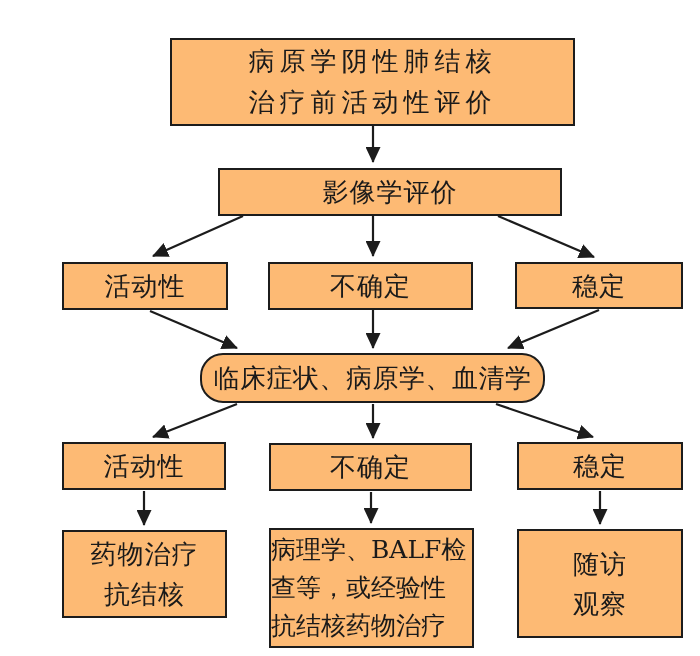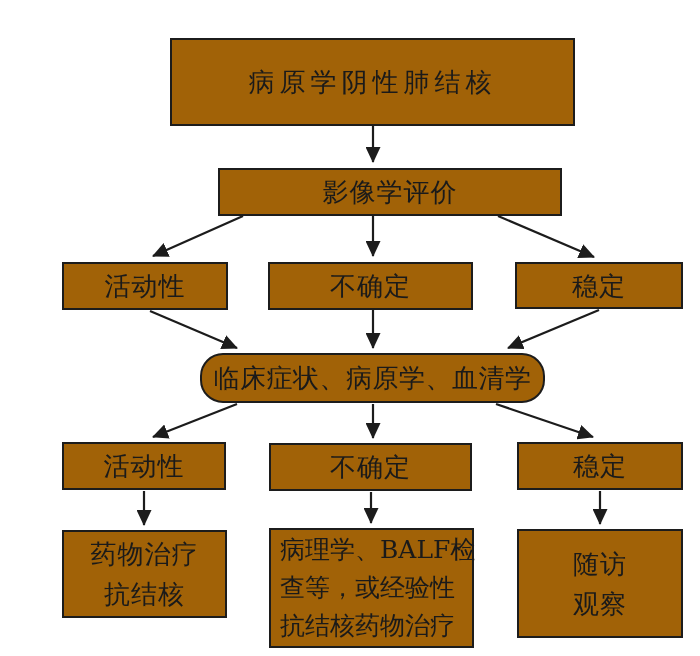--- a/index.html
+++ b/index.html
@@ -18,21 +18,21 @@
   }
   #arrow-layer {
     position: absolute;
     left: 0; top: 0;
     width: 700px; height: 656px;
     pointer-events: none;
   }
   .box {
     position: absolute;
     box-sizing: border-box;
-    background: #a16207;
+    background: #fdba74;
     border: 2.5px solid #1c1c1c;
     display: flex;
     flex-direction: column;
     align-items: center;
     justify-content: center;
     font-size: 26px;
     line-height: 36px;
     letter-spacing: 1px;
     text-align: center;
     white-space: nowrap;
@@ -41,21 +41,21 @@
   .box-imaging    { left:202px; top:168px; width:344px; height:48px;margin-left:16px; }
   .box-r3-active  { left:62px;  top:262px; width:166px; height:48px; }
   .box-r3-uncert  { left:268px; top:262px; width:205px; height:48px; }
   .box-r3-stable  { left:515px; top:262px; width:168px; height:47px; }
   .box-clinical   { left:200px; top:353px; width:345px; height:50px; letter-spacing:0.5px;border-radius:23px; }
   .box-r5-active  { left:62px;  top:442px; width:164px; height:48px; }
   .box-r5-uncert  { left:269px; top:443px; width:203px; height:48px; }
   .box-r5-stable  { left:517px; top:442px; width:166px; height:48px; }
   .box-treatment  { left:62px;  top:530px; width:165px; height:88px; line-height:40px; }
   .box-pathology  { left:269px; top:528px; width:205px; height:120px;
-                    align-items:flex-start; padding-left:9px; font-size:25px;
+                    align-items:flex-start; font-size:25px;
                     line-height:38px; letter-spacing:0; text-align:left; }
   .box-followup   { left:517px; top:529px; width:166px; height:109px; line-height:40px; }
   .box .line { display:block; }
 </style>
 </head>
 <body>
 
 <div id="figure">
 
   <svg id="arrow-layer" viewBox="0 0 700 656" xmlns="http://www.w3.org/2000/svg">
@@ -76,20 +76,21 @@
       <line x1="373" y1="404" x2="373" y2="438" marker-end="url(#ah)"></line>
       <line x1="496" y1="404" x2="593" y2="437" marker-end="url(#ah)"></line>
       <line x1="144" y1="491" x2="144" y2="525" marker-end="url(#ah)"></line>
       <line x1="371" y1="492" x2="371" y2="523" marker-end="url(#ah)"></line>
       <line x1="600" y1="491" x2="600" y2="524" marker-end="url(#ah)"></line>
     </g>
   </svg>
 
   <div class="box box-top">
     <span class="line">病原学阴性肺结核</span>
+    <span class="line">治疗前活动性评价</span>
   </div>
 
   <div class="box box-imaging">
     <span class="line">影像学评价</span>
   </div>
 
   <div class="box box-r3-active">
     <span class="line">活动性</span>
   </div>
   <div class="box box-r3-uncert">

